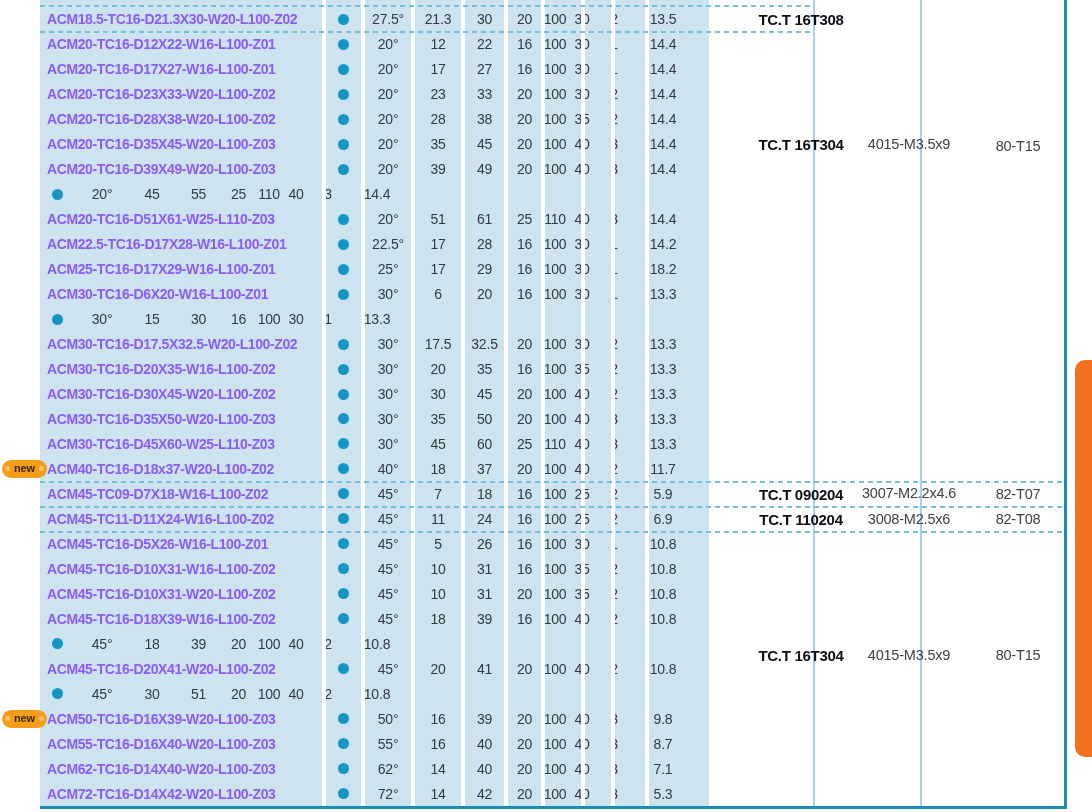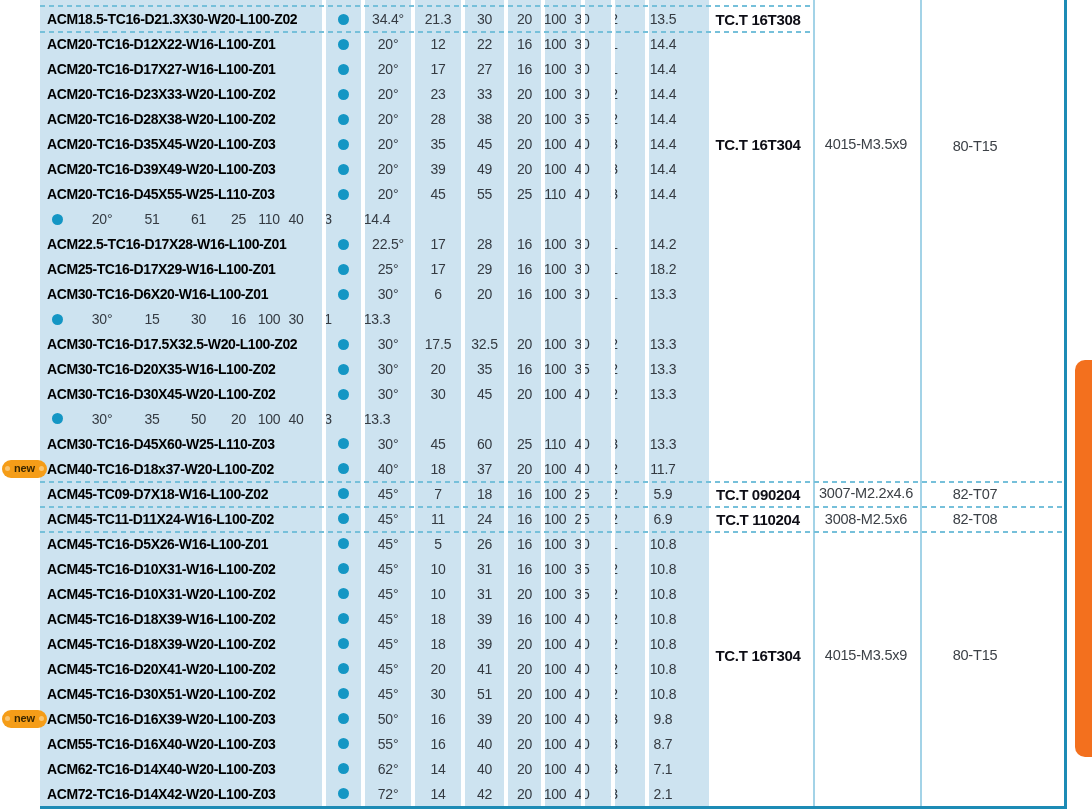--- a/index.html
+++ b/index.html
@@ -7,21 +7,21 @@
     position:relative;width:1092px;height:812px;overflow:hidden;background:#ffffff;
     font-family:"Liberation Sans", sans-serif;
   }
   
   #blue-panel{position:absolute;left:40px;top:0;width:669px;height:806px;background:#cde3f0;}
   
   #rows{position:absolute;left:40px;top:7px;width:669px;z-index:1;}
   .row{display:flex;column-gap:4px;height:24.97px;position:relative;align-items:stretch;}
   .cell{display:flex;align-items:center;justify-content:center;box-sizing:border-box;}
   .cell-code{width:282px;justify-content:flex-start;padding-left:7px;
-    font-weight:700;font-size:14px;letter-spacing:-0.4px;color:#000000;white-space:nowrap;}
+    font-weight:700;font-size:14px;letter-spacing:-0.4px;color:#8b5cf6;white-space:nowrap;}
   .cell-dot{width:35px;}
   .cell-num{font-size:14px;color:#343a41;letter-spacing:-0.2px;white-space:nowrap;}
   .cell-angle{width:46px;}
   .cell-d{width:46px;}
   .cell-D{width:39px;}
   .cell-W{width:33px;}
   .cell-L{width:20px;}
   .cell-ap{width:26px;}
   .cell-z{width:30px;}
   .cell-wt{width:60px;}
@@ -31,21 +31,21 @@
   
   .bluesep{position:absolute;top:0;height:806px;width:2px;background:#a3d3e7;z-index:2;}
   
   #border-right{position:absolute;left:1064px;top:0;width:3px;height:809px;background:#1d8bb5;z-index:4;}
   #border-bottom{position:absolute;left:40px;top:806px;width:1027px;height:3px;background:#1d8bb5;z-index:4;}
   
   .dash{position:absolute;height:2px;z-index:3;
     background:repeating-linear-gradient(90deg,#76c0da 0 5px,rgba(0,0,0,0) 5px 9px);}
   
   .glabel{position:absolute;transform:translate(-50%,-50%);white-space:nowrap;z-index:3;
-    font-size:14.5px;color:#3c4147;letter-spacing:-0.2px;}
+    font-size:14.5px;color:#3c4147;letter-spacing:-0.2px;margin-left:43px;}
   .glabel.bold{font-weight:700;font-size:15px;color:#0e0e16;letter-spacing:-0.3px;}
   .col-insert{left:758px;}
   .col-screw{left:866px;}
   .col-key{left:975px;}
   
   #side-tab{position:absolute;left:1075px;top:360px;width:17px;height:397px;
     background:#f3701e;border-radius:10px 0 0 10px;z-index:5;}
   
   .new-badge{position:absolute;left:-38px;top:50%;transform:translateY(-50%);
     width:45px;height:18px;background:#f59d18;border-radius:9px;
@@ -59,21 +59,21 @@
 <div id="page">
 
   <div id="blue-panel"></div>
 
   <div id="rows">
       <div class="row">
         <div class="cell cell-code">ACM18.5-TC16-D21.3X30-W20-L100-Z02</div>
         <div class="cell cell-dot">
           <span class="dot"></span>
         </div>
-        <div class="cell cell-num cell-angle">34.4°</div>
+        <div class="cell cell-num cell-angle">27.5°</div>
         <div class="cell cell-num cell-d">21.3</div>
         <div class="cell cell-num cell-D">30</div>
         <div class="cell cell-num cell-W">20</div>
         <div class="cell cell-num cell-L">100</div>
         <div class="cell cell-num cell-ap">30</div>
         <div class="cell cell-num cell-z">2</div>
         <div class="cell cell-num cell-wt">13.5</div>
       </div>
       <div class="row">
         <div class="cell cell-code">ACM20-TC16-D12X22-W16-L100-Z01</div>
@@ -153,34 +153,34 @@
         <div class="cell cell-num cell-angle">20°</div>
         <div class="cell cell-num cell-d">39</div>
         <div class="cell cell-num cell-D">49</div>
         <div class="cell cell-num cell-W">20</div>
         <div class="cell cell-num cell-L">100</div>
         <div class="cell cell-num cell-ap">40</div>
         <div class="cell cell-num cell-z">3</div>
         <div class="cell cell-num cell-wt">14.4</div>
       </div>
       <div class="row">
-        <div class="cell cell-code">ACM20-TC16-D45X55-W25-L110-Z03</div>
         <div class="cell cell-dot">
           <span class="dot"></span>
         </div>
         <div class="cell cell-num cell-angle">20°</div>
         <div class="cell cell-num cell-d">45</div>
         <div class="cell cell-num cell-D">55</div>
         <div class="cell cell-num cell-W">25</div>
         <div class="cell cell-num cell-L">110</div>
         <div class="cell cell-num cell-ap">40</div>
         <div class="cell cell-num cell-z">3</div>
         <div class="cell cell-num cell-wt">14.4</div>
       </div>
       <div class="row">
+        <div class="cell cell-code">ACM20-TC16-D51X61-W25-L110-Z03</div>
         <div class="cell cell-dot">
           <span class="dot"></span>
         </div>
         <div class="cell cell-num cell-angle">20°</div>
         <div class="cell cell-num cell-d">51</div>
         <div class="cell cell-num cell-D">61</div>
         <div class="cell cell-num cell-W">25</div>
         <div class="cell cell-num cell-L">110</div>
         <div class="cell cell-num cell-ap">40</div>
         <div class="cell cell-num cell-z">3</div>
@@ -277,20 +277,21 @@
         <div class="cell cell-num cell-angle">30°</div>
         <div class="cell cell-num cell-d">30</div>
         <div class="cell cell-num cell-D">45</div>
         <div class="cell cell-num cell-W">20</div>
         <div class="cell cell-num cell-L">100</div>
         <div class="cell cell-num cell-ap">40</div>
         <div class="cell cell-num cell-z">2</div>
         <div class="cell cell-num cell-wt">13.3</div>
       </div>
       <div class="row">
+        <div class="cell cell-code">ACM30-TC16-D35X50-W20-L100-Z03</div>
         <div class="cell cell-dot">
           <span class="dot"></span>
         </div>
         <div class="cell cell-num cell-angle">30°</div>
         <div class="cell cell-num cell-d">35</div>
         <div class="cell cell-num cell-D">50</div>
         <div class="cell cell-num cell-W">20</div>
         <div class="cell cell-num cell-L">100</div>
         <div class="cell cell-num cell-ap">40</div>
         <div class="cell cell-num cell-z">3</div>
@@ -407,21 +408,20 @@
         <div class="cell cell-num cell-angle">45°</div>
         <div class="cell cell-num cell-d">18</div>
         <div class="cell cell-num cell-D">39</div>
         <div class="cell cell-num cell-W">16</div>
         <div class="cell cell-num cell-L">100</div>
         <div class="cell cell-num cell-ap">40</div>
         <div class="cell cell-num cell-z">2</div>
         <div class="cell cell-num cell-wt">10.8</div>
       </div>
       <div class="row">
-        <div class="cell cell-code">ACM45-TC16-D18X39-W20-L100-Z02</div>
         <div class="cell cell-dot">
           <span class="dot"></span>
         </div>
         <div class="cell cell-num cell-angle">45°</div>
         <div class="cell cell-num cell-d">18</div>
         <div class="cell cell-num cell-D">39</div>
         <div class="cell cell-num cell-W">20</div>
         <div class="cell cell-num cell-L">100</div>
         <div class="cell cell-num cell-ap">40</div>
         <div class="cell cell-num cell-z">2</div>
@@ -435,21 +435,20 @@
         <div class="cell cell-num cell-angle">45°</div>
         <div class="cell cell-num cell-d">20</div>
         <div class="cell cell-num cell-D">41</div>
         <div class="cell cell-num cell-W">20</div>
         <div class="cell cell-num cell-L">100</div>
         <div class="cell cell-num cell-ap">40</div>
         <div class="cell cell-num cell-z">2</div>
         <div class="cell cell-num cell-wt">10.8</div>
       </div>
       <div class="row">
-        <div class="cell cell-code">ACM45-TC16-D30X51-W20-L100-Z02</div>
         <div class="cell cell-dot">
           <span class="dot"></span>
         </div>
         <div class="cell cell-num cell-angle">45°</div>
         <div class="cell cell-num cell-d">30</div>
         <div class="cell cell-num cell-D">51</div>
         <div class="cell cell-num cell-W">20</div>
         <div class="cell cell-num cell-L">100</div>
         <div class="cell cell-num cell-ap">40</div>
         <div class="cell cell-num cell-z">2</div>
@@ -507,21 +506,21 @@
         <div class="cell cell-dot">
           <span class="dot"></span>
         </div>
         <div class="cell cell-num cell-angle">72°</div>
         <div class="cell cell-num cell-d">14</div>
         <div class="cell cell-num cell-D">42</div>
         <div class="cell cell-num cell-W">20</div>
         <div class="cell cell-num cell-L">100</div>
         <div class="cell cell-num cell-ap">40</div>
         <div class="cell cell-num cell-z">3</div>
-        <div class="cell cell-num cell-wt">2.1</div>
+        <div class="cell cell-num cell-wt">5.3</div>
       </div>
     </div>
 
   <div id="border-right"></div>
   <div id="border-bottom"></div>
 
   <div class="dash" style="left:40px;top:5px;width:770px;"></div>
   <div class="dash" style="left:40px;top:31px;width:770px;"></div>
   <div class="dash" style="left:40px;top:481px;width:1024px;"></div>
   <div class="dash" style="left:40px;top:506px;width:1024px;"></div>

